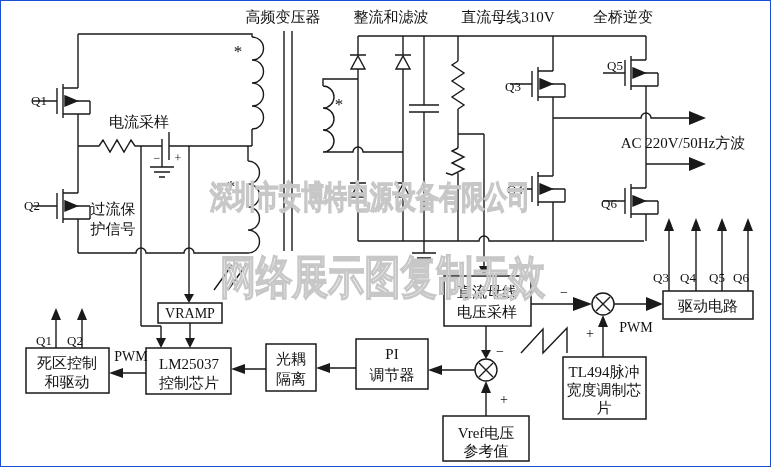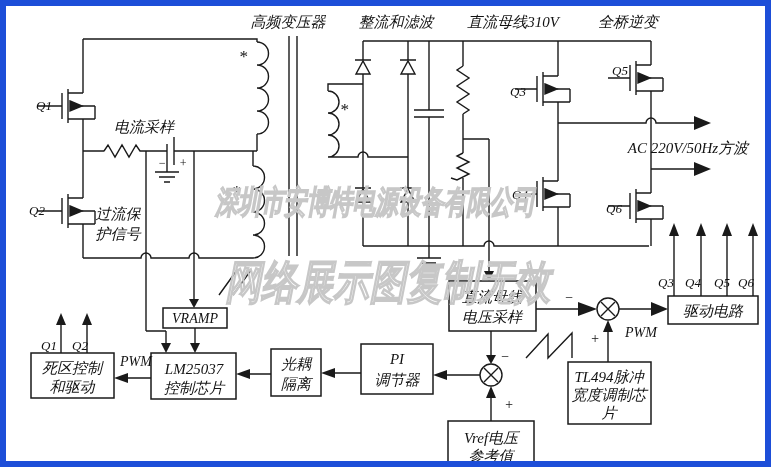--- a/index.html
+++ b/index.html
@@ -1,18 +1,18 @@
 <!DOCTYPE html>
 <html><head>
 <meta charset="utf-8">
 <style>
   html,body{margin:0;padding:0;background:#e8e8e8;}
   .frame{position:relative;width:771px;height:467px;background:#ffffff;
-         border:6px solid #1d4ed8;box-sizing:border-box;overflow:hidden;
-         font-family:"Liberation Serif","DejaVu Serif",serif;font-style:italic;}
+         border:1px solid #1d4ed8;box-sizing:border-box;overflow:hidden;
+         font-family:"Liberation Serif","DejaVu Serif",serif;}
   svg{position:absolute;left:0;top:0;}
   svg text{font-family:"Liberation Serif","DejaVu Serif",serif;fill:#111111;}
   .wm{font-weight:bold;fill:none;stroke:#c7c7c7;stroke-width:1.3;}
 </style>
 </head>
 <body>
 
 <div class="frame">
 <svg width="771" height="467" viewBox="0 0 771 467">
 

